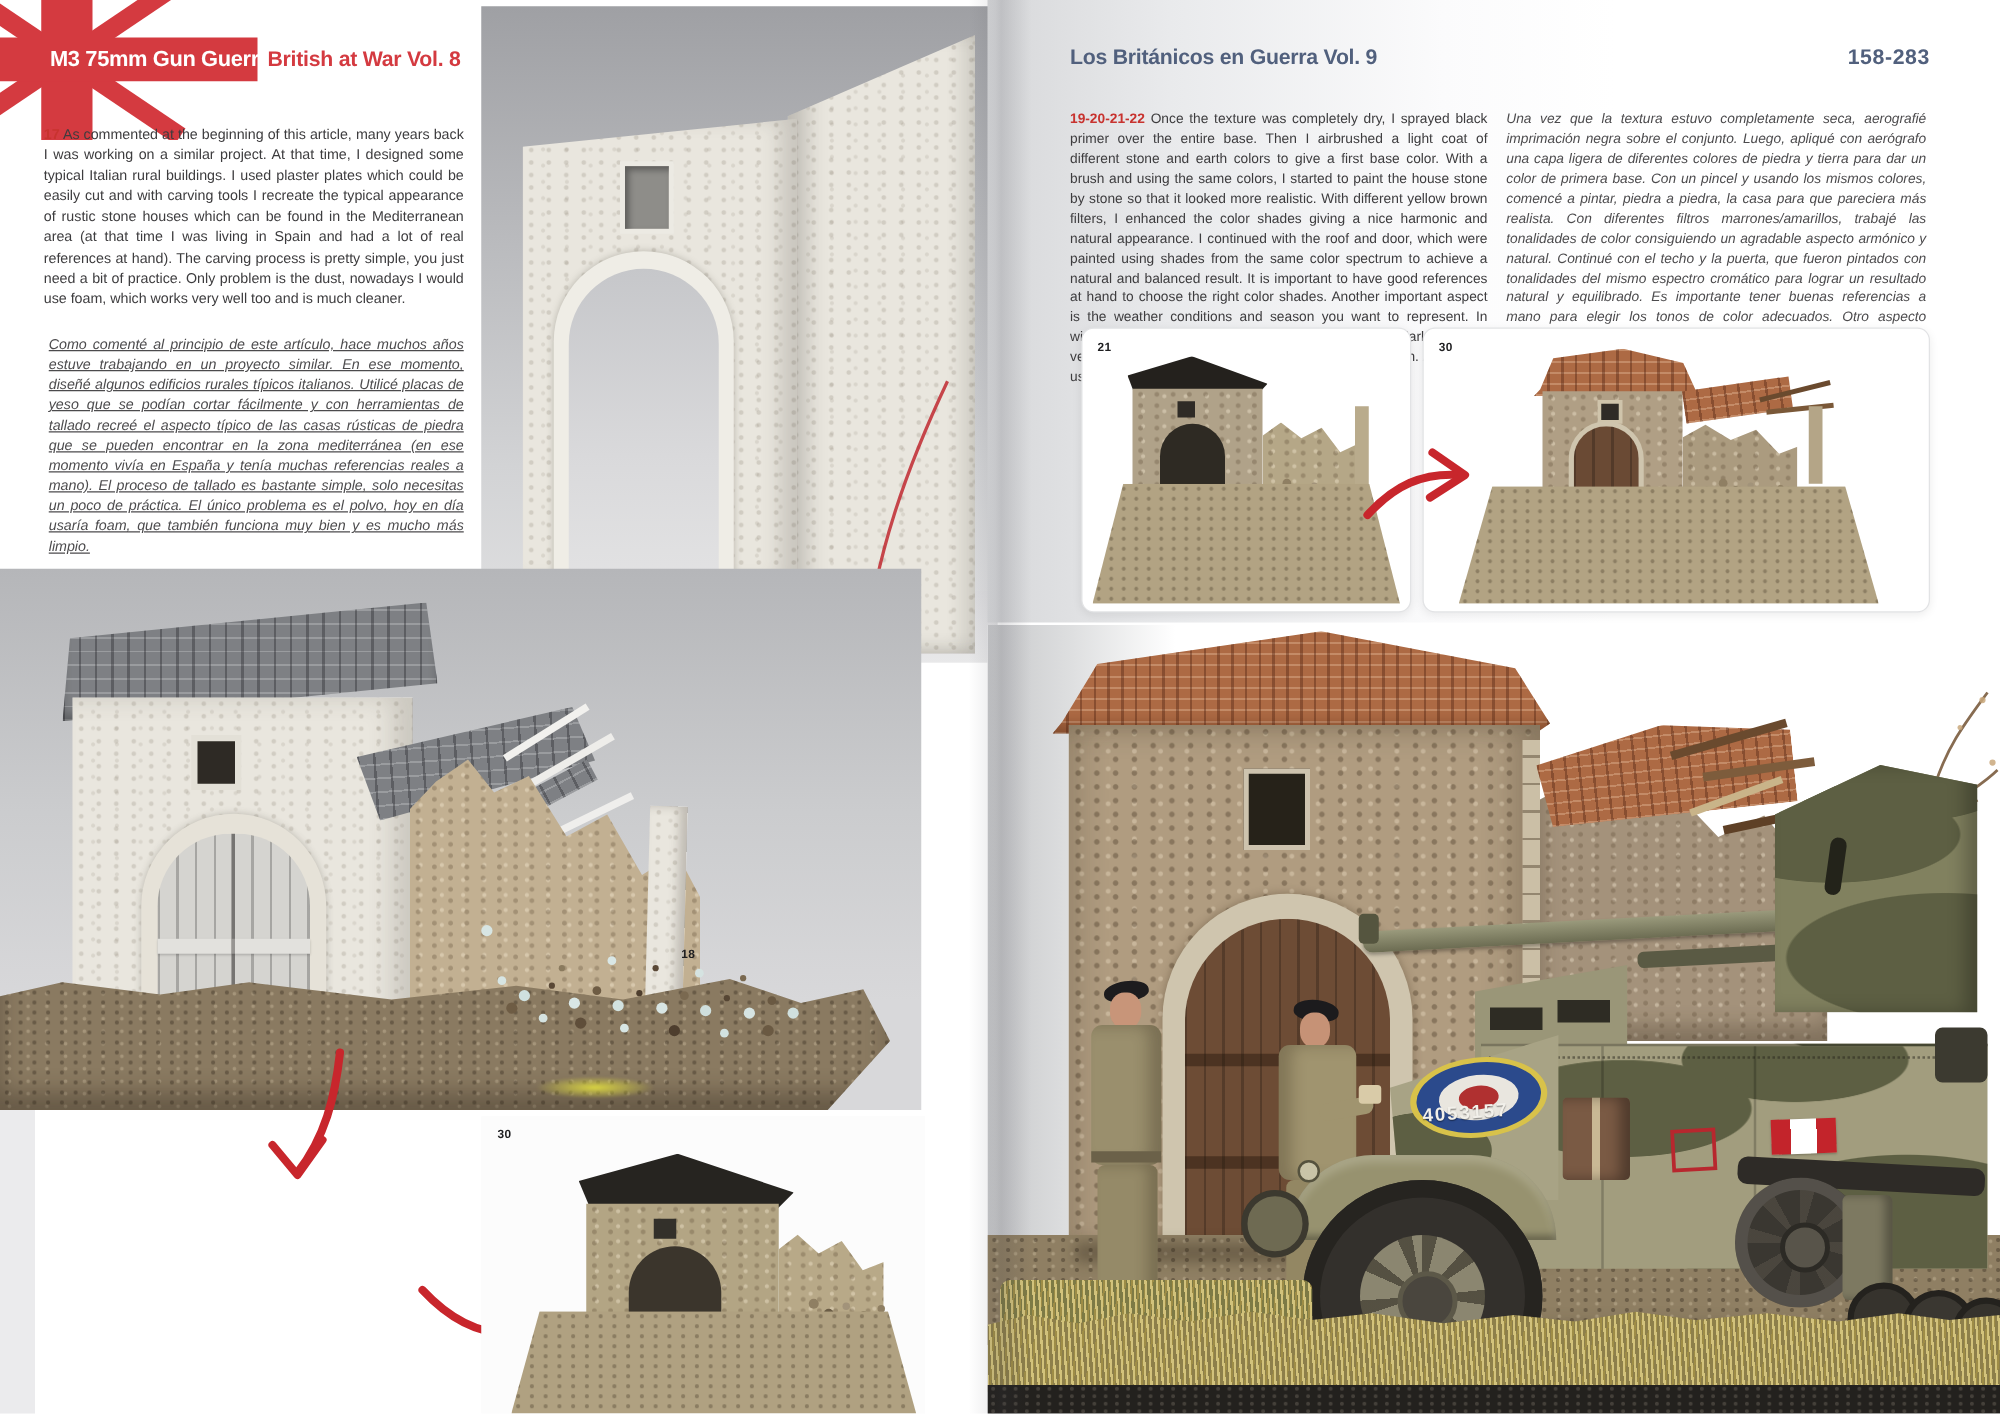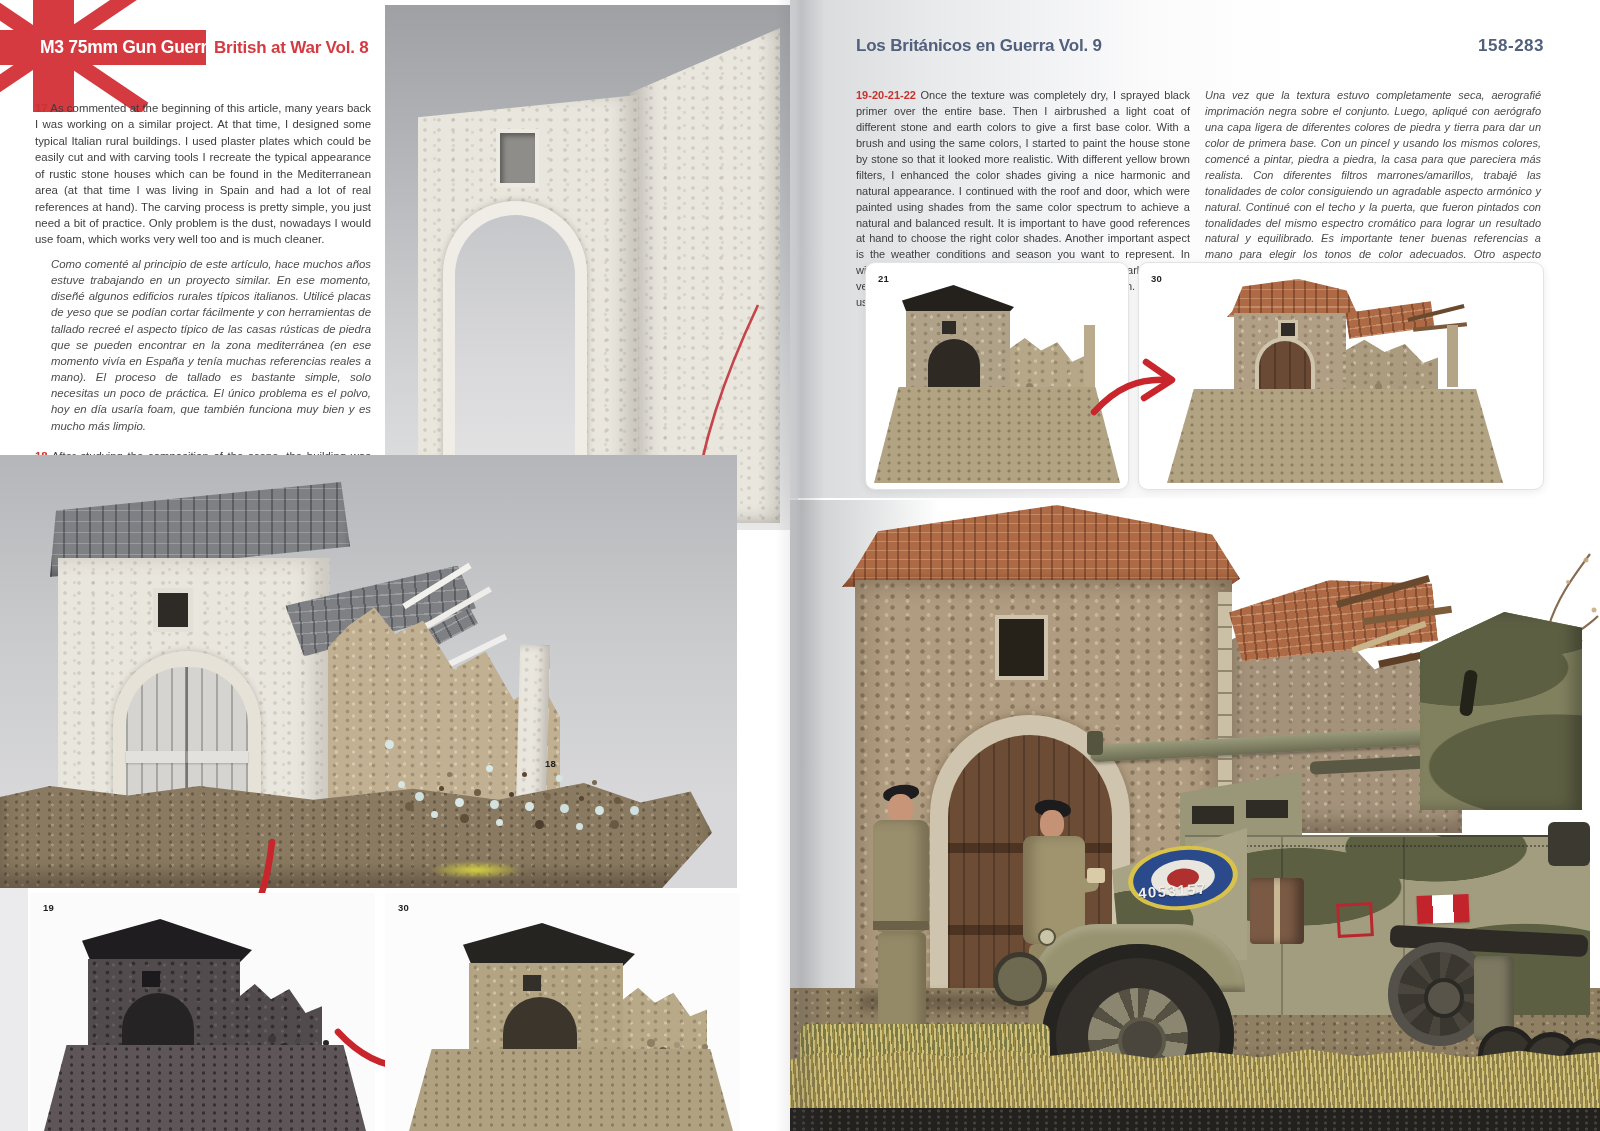--- a/index.html
+++ b/index.html
@@ -1,22 +1,22 @@
 <!DOCTYPE html>
 <html><head>
 <meta charset="utf-8">
 <style>
   html,body{margin:0;padding:0;}
   body{width:1600px;height:1131px;position:relative;overflow:hidden;background:#ffffff;
        font-family:"Liberation Sans",sans-serif;}
   .abs{position:absolute;}
   .noselect{user-select:none;}
   
-  .bodyEn{font-size:11.4px;line-height:1.44;color:#3d3c3e;text-align:justify;margin:0 0 8px 0;}
-  .bodyEs{font-size:11.4px;line-height:1.42;color:#4c4b4d;font-style:italic;text-align:justify;margin:0 0 14px 16px;}
+  .bodyEn{font-size:11.4px;line-height:1.44;color:#3d3c3e;text-align:justify;margin:0 0 20px 0;}
+  .bodyEs{font-size:11.4px;line-height:1.42;color:#4c4b4d;font-style:italic;text-align:justify;margin:0 0 14px 4px;text-decoration:underline;}
   .bodyEnSm{font-size:11px;line-height:1.45;color:#3d3c3e;text-align:justify;margin:0;}
   .bodyEsSm{font-size:11px;line-height:1.45;color:#4c4b4d;font-style:italic;text-align:justify;margin:0;}
   .pnum{font-weight:bold;color:#c8332f;}
   .figNum{position:absolute;font-size:9.5px;font-weight:bold;color:#1e1e20;letter-spacing:.3px;}
   
   .txStoneCream{background-color:#e9e6de;background-image:
     radial-gradient(circle, rgba(125,115,98,.22) 1.4px, transparent 2.2px),
     radial-gradient(circle, rgba(125,115,98,.15) 1.2px, transparent 2px);
     background-size:14px 10px,19px 13px;background-position:0 0,7px 5px;}
   .txStoneTan{background-color:#c2b092;background-image:
@@ -133,32 +133,20 @@
     <span class="figNum" style="left:545px;top:303px;">18</span>
   </div>
 
   <svg class="abs" style="left:212px;top:838px;overflow:visible;" width="80" height="112">
     <path class="arrStroke" d="M60 4 C56 40 48 72 26 100"></path>
     <path class="arrStroke" d="M6 78 L26 102 L46 74"></path>
   </svg>
 
   <div class="abs" style="left:0;top:888px;width:28px;height:243px;background:#ebebed;"></div>
 
-  <div class="abs" style="left:30px;top:893px;width:345px;height:238px;overflow:hidden;background:#fbfbfb;">
-    <div class="abs" style="left:52px;top:26px;width:170px;height:62px;background:#1f1d1f;clip-path:polygon(0 35%,46% 0,100% 50%,82% 100%,8% 88%);"></div>
-    <div class="abs txStoneDark" style="left:58px;top:66px;width:152px;height:130px;"></div>
-    <div class="abs" style="left:112px;top:78px;width:18px;height:16px;background:#1c1a1c;"></div>
-    <div class="abs" style="left:92px;top:100px;width:72px;height:96px;border-radius:36px 36px 0 0;background:#262325;"></div>
-    <div class="abs txStoneDark" style="left:210px;top:84px;width:82px;height:86px;clip-path:polygon(0 22%,18% 8%,38% 26%,60% 14%,80% 42%,100% 34%,100% 100%,0 100%);"></div>
-    <div class="abs" style="left:238px;top:142px;width:8px;height:8px;border-radius:50%;background:#3c3739;
-      box-shadow:12px 8px 0 0 #2e2a2c,26px 2px 0 -1px #4a4547,40px 10px 0 0 #332f31,54px 4px 0 -1px #2a2628,66px 12px 0 0 #443f41,16px 20px 0 -1px #353133,36px 22px 0 0 #2e2a2c,56px 20px 0 -1px #3f3a3c;"></div>
-    <div class="abs" style="left:14px;top:152px;width:322px;height:86px;background:#5d5557;clip-path:polygon(7% 0,93% 0,100% 100%,0 100%);
-      background-image:radial-gradient(circle, rgba(15,12,14,.5) 1.3px, transparent 2px);background-size:11px 8px;"></div>
-    <span class="figNum" style="left:13px;top:9px;">19</span>
-  </div>
 
   <svg class="abs" style="left:332px;top:1016px;overflow:visible;" width="100" height="80">
     <path class="arrStroke" d="M6 16 C32 44 58 54 86 50"></path>
     <path class="arrStroke" d="M64 30 L90 50 L62 68"></path>
   </svg>
 
   <div class="abs" style="left:385px;top:893px;width:355px;height:238px;overflow:hidden;background:#fcfcfc;">
     <div class="abs" style="left:78px;top:30px;width:172px;height:62px;background:#262420;clip-path:polygon(0 35%,46% 0,100% 50%,82% 100%,8% 88%);"></div>
     <div class="abs txStoneTan" style="left:84px;top:70px;width:154px;height:128px;background-color:#b3a584;"></div>
     <div class="abs" style="left:138px;top:82px;width:18px;height:16px;background:#33302a;"></div>

